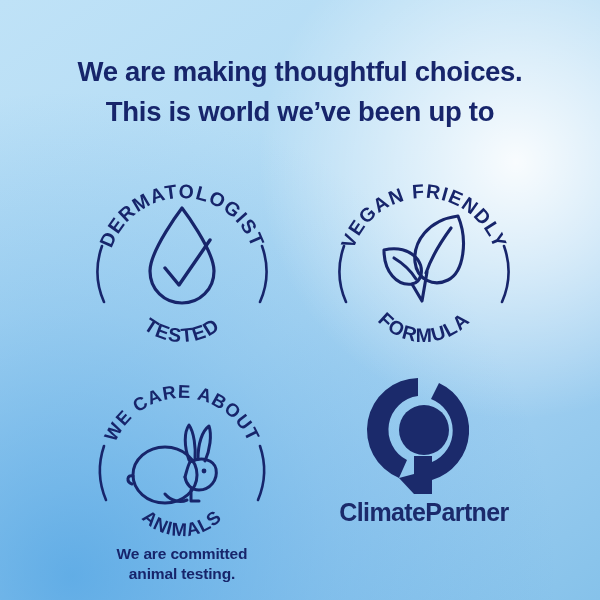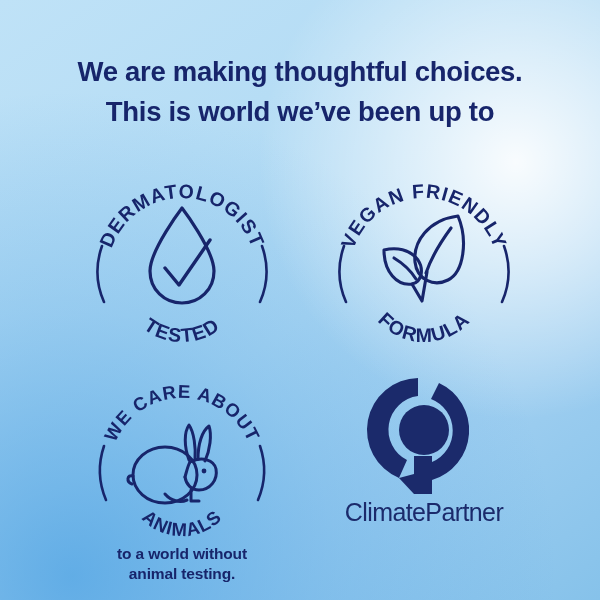--- a/index.html
+++ b/index.html
@@ -72,21 +72,21 @@
   .caption .cline { display: block; white-space: pre; }
 
   .cp-wordmark {
     position: absolute;
     left: 0;
     top: 128px;
     width: 248px;
     text-align: center;
     color: #1b2a6b;
     font-size: 25px;
-    font-weight: normal;
+    font-weight: bold;
     letter-spacing: -0.6px;
   }
 </style>
 </head>
 <body>
 
 <div class="canvas">
 
   <div class="headline">
     <span class="line">We are making thoughtful choices.</span>
@@ -186,21 +186,21 @@
 
           <path d="M 75 106 C 69 104 68 112 74 114"></path>
 
           <path d="M 133 120 L 133 131 L 141 131"></path>
 
           <path d="M 107 124 C 113 131 122 133 129 130"></path>
         </g>
       </svg>
 
       <div class="caption">
-        <span class="cline">to a world without</span>
+        <span class="cline">We are committed</span>
         <span class="cline">animal testing.</span>
       </div>
     </div>
 
     <div class="cell cell-d">
       <svg class="badge-svg" width="248" height="130" viewBox="0 0 248 130">
         <g fill="#1b2a6b">
 
           <path d="M 118 8
                    A 52 52 0 0 0 99 108

